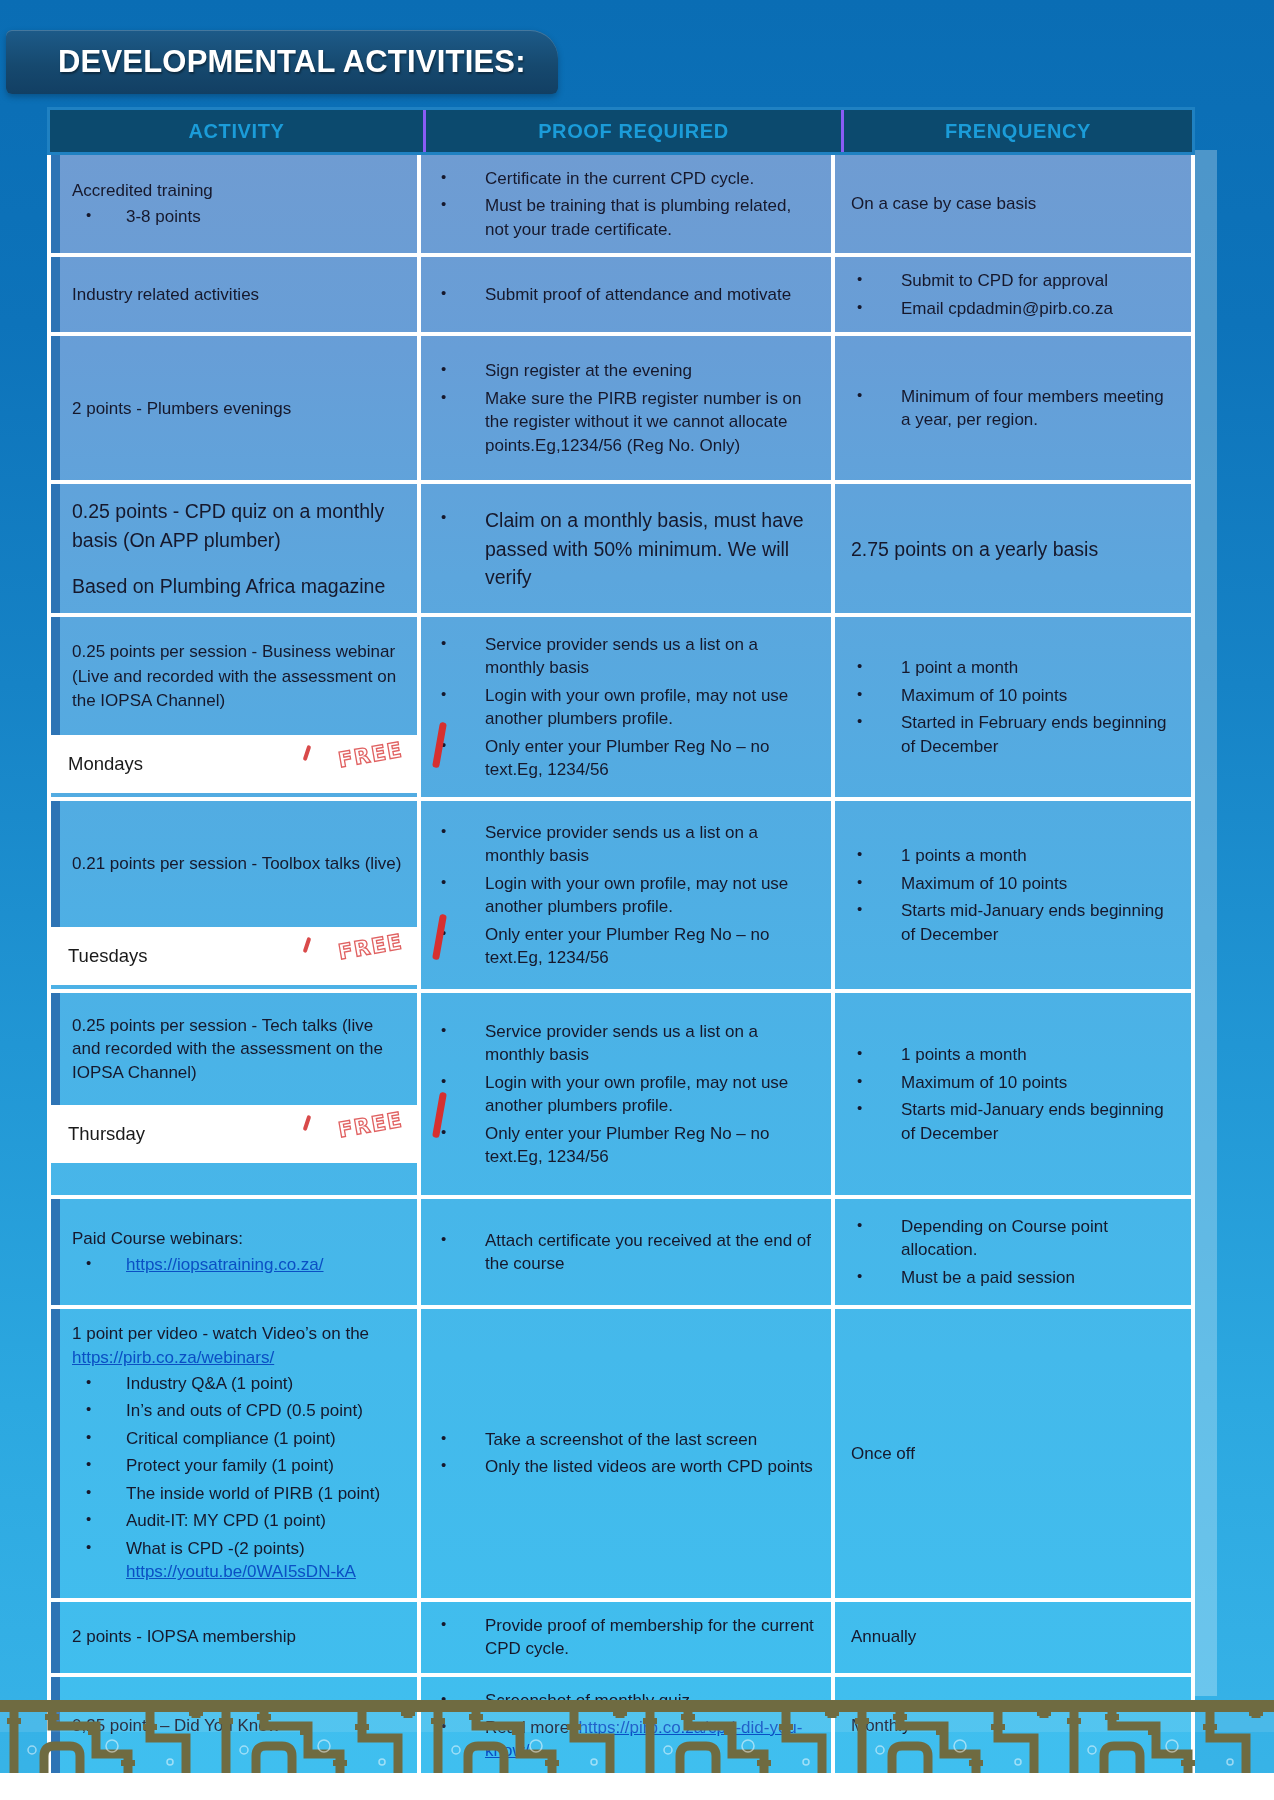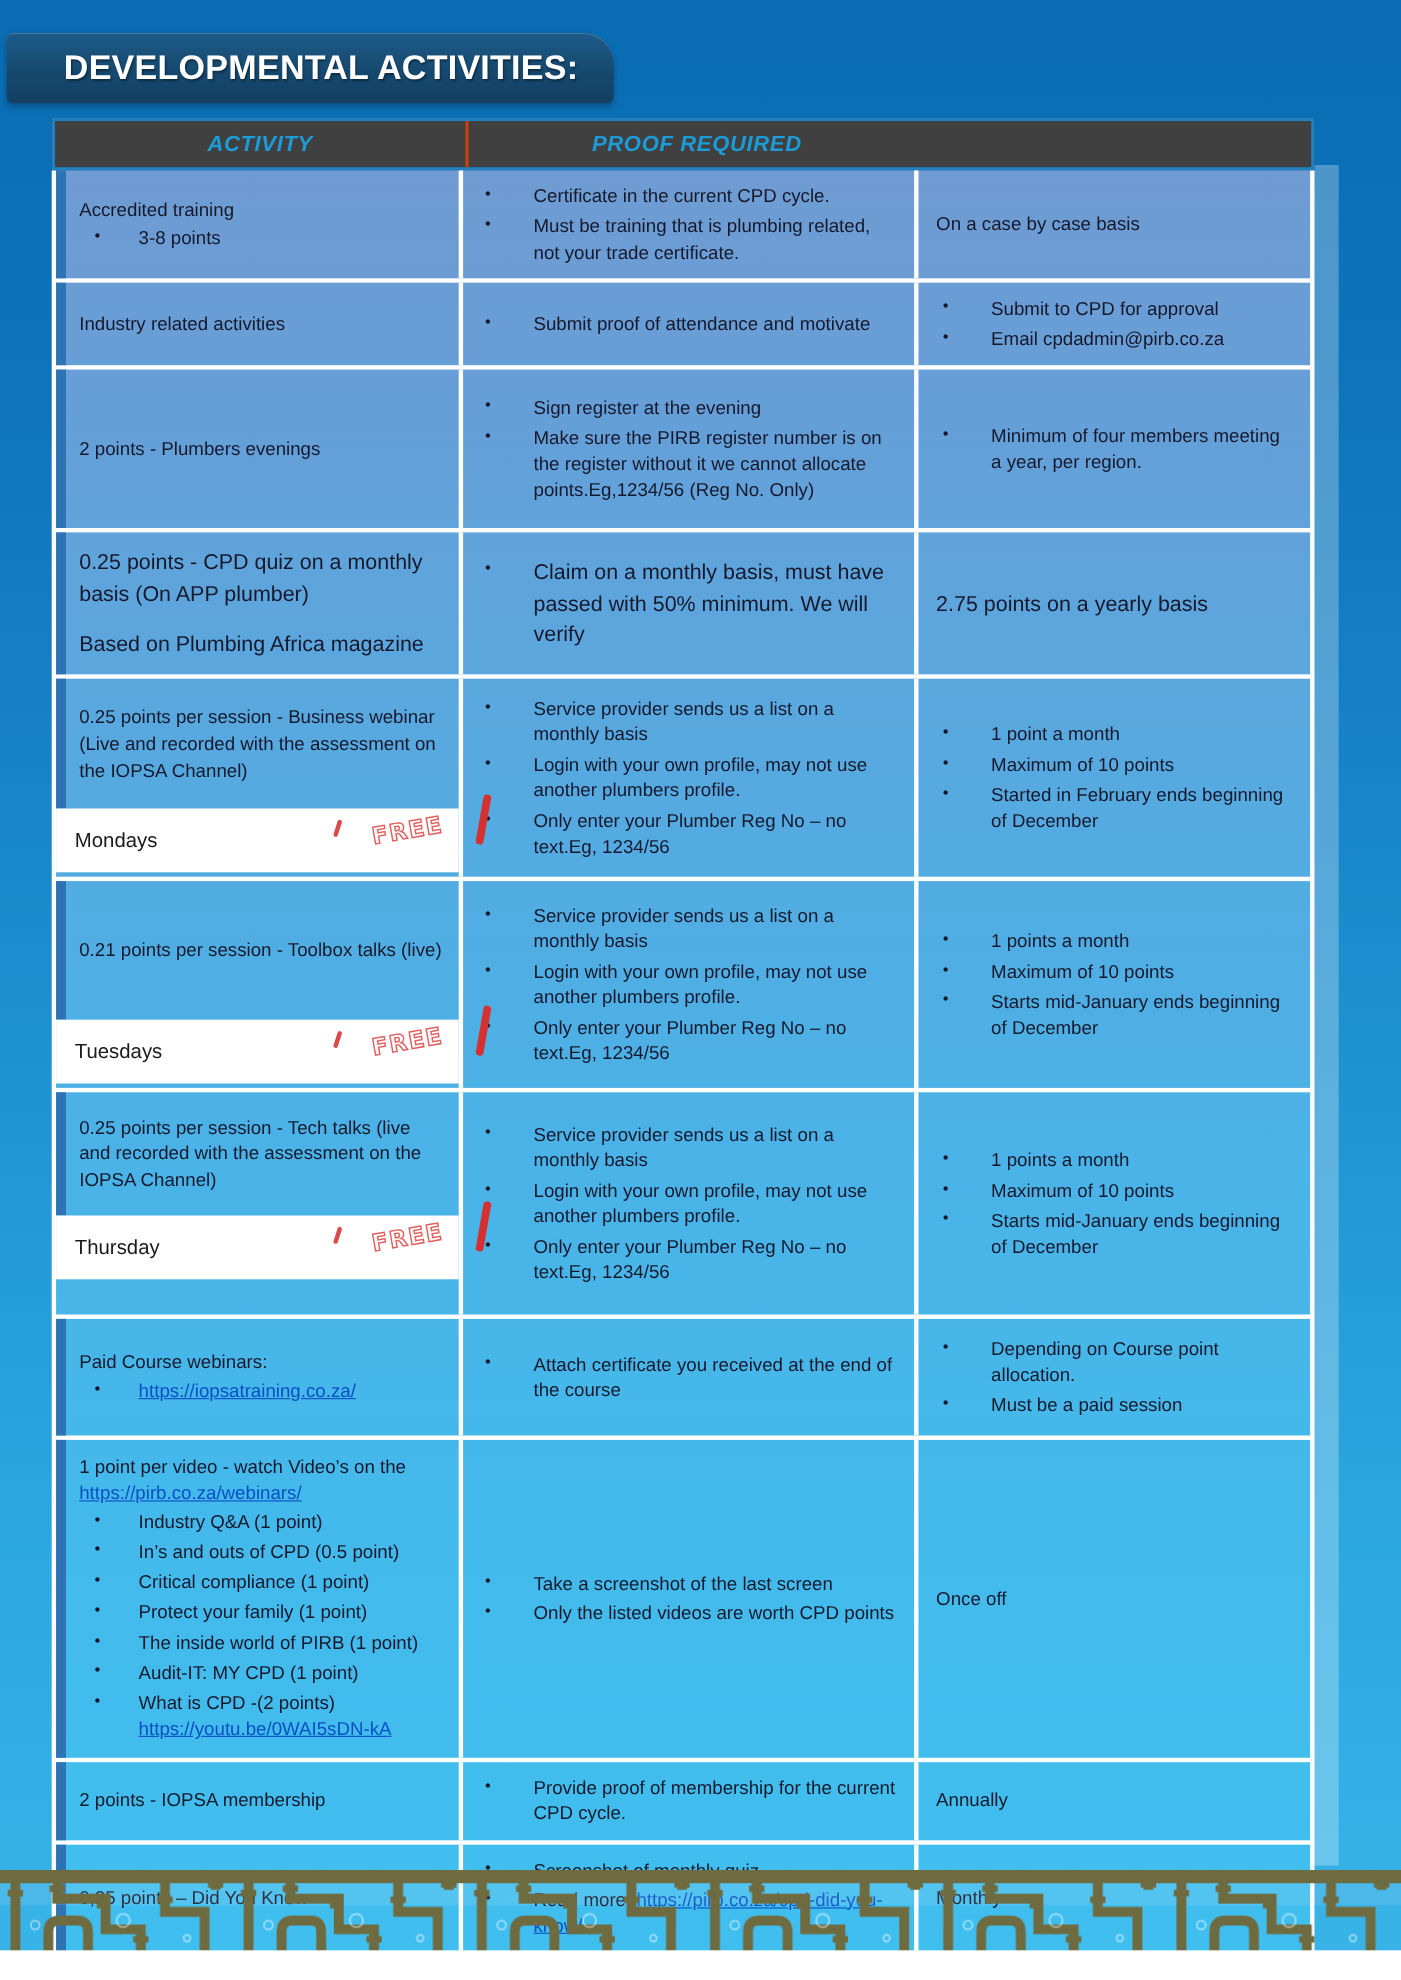--- a/index.html
+++ b/index.html
@@ -15,24 +15,24 @@
     border-radius:6px 28px 6px 6px;
     box-shadow:0 3px 6px rgba(0,0,0,.25), inset 0 1px 0 rgba(255,255,255,.18);
     display:flex;align-items:center;padding-left:52px;
   }
   .titlebar h1{margin:0;color:#fff;font-size:31px;font-weight:700;letter-spacing:.2px;
     text-shadow:1px 2px 2px rgba(0,0,0,.4);}
   
   .tshadow{position:absolute;left:69px;top:150px;width:1148px;height:1546px;background:rgba(255,255,255,.27);}
   
   .table{position:absolute;left:47px;top:107px;width:1148px;box-sizing:border-box;}
-  .thead{display:flex;background:#404040;border:3px solid #1F81C2;box-sizing:border-box;font-style:italic;}
+  .thead{display:flex;background:#0c4a6e;border:3px solid #1F81C2;box-sizing:border-box;}
   .th{box-sizing:border-box;padding:10px 4px 9px;text-align:center;
       color:#1B9CD9;font-size:20px;font-weight:700;letter-spacing:.6px;}
-  .th + .th{border-left:3px solid #c2410c;}
+  .th + .th{border-left:3px solid #8b5cf6;}
   .thc1{width:373px;} .thc2{width:418px;} .thc3{flex:1;}
   .tbody{
     border:4px solid #fff;border-top:none;box-sizing:border-box;
     background:linear-gradient(180deg,#6F9CD2 0%,#679ED7 12%,#5CA6DD 26%,#52ACE2 40%,#4AB3E7 56%,#44B9EB 74%,#3FBFEF 100%);
   }
   .row{display:flex;align-items:stretch;}
   .row + .row{border-top:4px solid #fff;}
   .cell{box-sizing:border-box;display:flex;flex-direction:column;justify-content:center;
         padding:10px 14px;color:#16182C;font-size:17px;line-height:1.38;}
   .c1{width:366px;padding:0;justify-content:flex-end;}
@@ -73,20 +73,21 @@
 <div class="titlebar">
   <h1>DEVELOPMENTAL ACTIVITIES:</h1>
 </div>
 
 <div class="tshadow"></div>
 
 <div class="table">
   <div class="thead">
     <div class="th thc1">ACTIVITY</div>
     <div class="th thc2">PROOF REQUIRED</div>
+    <div class="th thc3">FRENQUENCY</div>
   </div>
   <div class="tbody">
       <div class="row r0">
         <div class="cell c1">
           <div class="act-main">
             <div class="para">Accredited training</div>
             <div class="b">
               <span class="dot">•</span>
               <span class="bt">3-8 points</span>
             </div>

